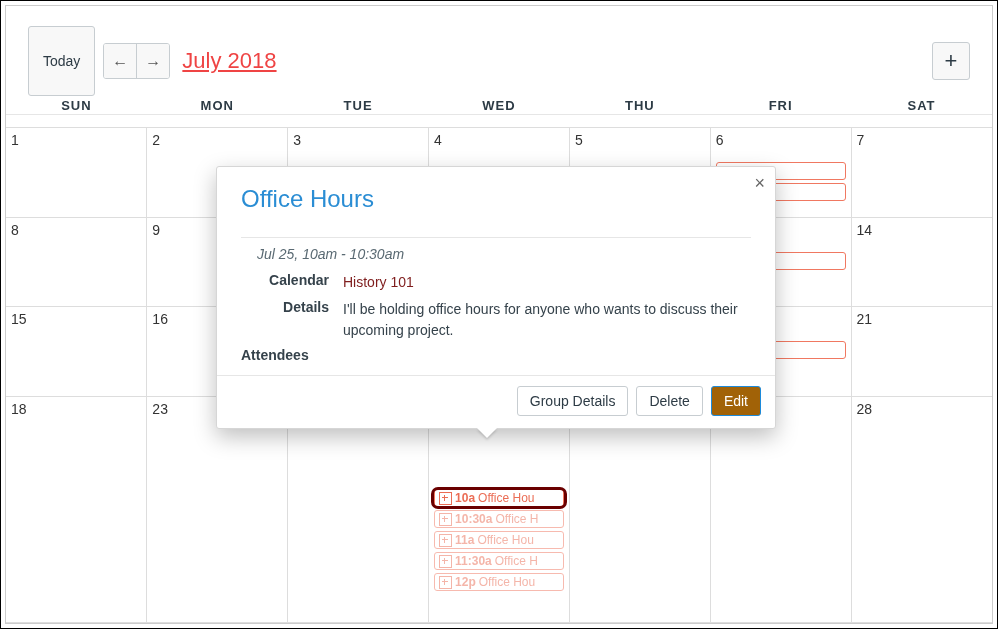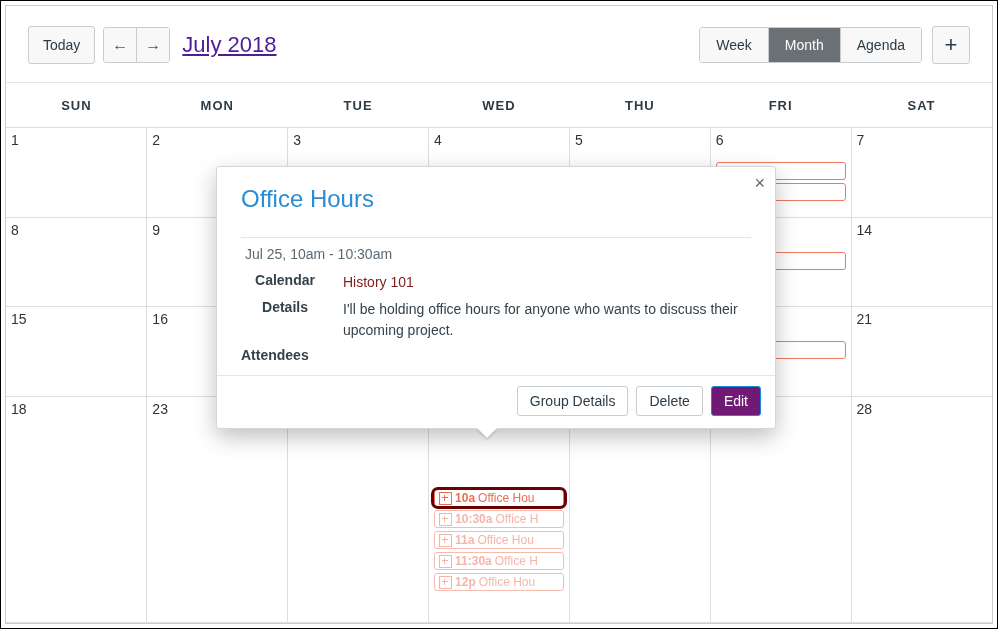--- a/index.html
+++ b/index.html
@@ -1,25 +1,25 @@
 <!DOCTYPE html>
 <html><head>
 <meta charset="utf-8">
 <style>
   html,body{margin:0;padding:0;font-family:"Helvetica Neue",Helvetica,Arial,sans-serif;color:#2d3b45;font-size:14px;background:#fff;}
   .outer{width:998px;height:629px;box-sizing:border-box;border:1px solid #000;position:relative;overflow:hidden;}
   .frame{position:absolute;inset:4px;border:1px solid #ccc;background:#fff;overflow:hidden;}
 
   
   .hdr{display:flex;align-items:center;padding:20px 22px 18px 22px;border-bottom:1px solid #e6e6e6;position:relative;min-height:38px;}
-  .btn{display:inline-flex;align-items:center;justify-content:center;border:1px solid #c7cdd1;background:#f8f8f8;color:#2d3b45;border-radius:3px;height:36px;padding:0 14px;font-size:14px;cursor:pointer;}
+  .btn{display:inline-flex;align-items:center;justify-content:center;border:1px solid #c7cdd1;background:#f8f8f8;color:#2d3b45;border-radius:3px;height:36px;padding:16px 14px;font-size:14px;cursor:pointer;}
   .nav{display:flex;align-items:center;border:1px solid #c7cdd1;border-radius:3px;overflow:hidden;margin-left:8px;}
   .nav .arrow{width:32px;height:34px;display:flex;align-items:center;justify-content:center;background:#f8f8f8;font-size:16px;color:#555;cursor:pointer;}
   .nav .arrow + .arrow{border-left:1px solid #c7cdd1;}
-  .month-title{margin-left:12px;font-size:22px;color:#4c1d95;text-decoration:underline;cursor:pointer;}
+  .month-title{margin-left:12px;font-size:22px;color:#ef4444;text-decoration:underline;cursor:pointer;}
   .spacer{flex:1;}
   .views{display:flex;border:1px solid #c7cdd1;border-radius:3px;overflow:hidden;}
   .views .v{padding:0 16px;height:34px;display:flex;align-items:center;background:#f8f8f8;color:#2d3b45;border-left:1px solid #c7cdd1;cursor:pointer;font-size:14px;}
   .views .v:first-child{border-left:none;}
   .views .v.active{background:#6a7074;color:#fff;}
   .plus{width:36px;height:36px;margin-left:10px;display:flex;align-items:center;justify-content:center;border:1px solid #c7cdd1;border-radius:3px;background:#f8f8f8;font-size:22px;line-height:0;color:#2d3b45;cursor:pointer;}
 
   
   .cal{position:absolute;left:0;right:0;top:82px;bottom:0;}
   .cal table{width:100%;border-collapse:collapse;table-layout:fixed;height:100%;}
@@ -39,51 +39,46 @@
   .ev b{font-weight:600;}
   .evwrap{margin-top:14px;}
   .highlight{position:relative;}
   .highlight::before{content:'';position:absolute;inset:-2px -3px;border:3px solid #6a0000;border-radius:7px;pointer-events:none;}
 
   
   .pop{position:absolute;left:210px;top:160px;width:558px;background:#fff;border:1px solid #d6d6d6;border-radius:3px;box-shadow:0 8px 22px rgba(0,0,0,.25);z-index:50;}
   .pop .close{position:absolute;top:6px;right:10px;font-size:18px;color:#666;cursor:pointer;}
   .pop .body{padding:18px 24px 6px 24px;color:#324049;}
   .pop h2{margin:0 0 6px;font-size:24px;font-weight:400;color:#2a8dd4;border-bottom:1px solid #e6e6e6;padding-bottom:24px;}
-  .pop .sub{color:#5a6a73;font-size:14px;margin:8px 4px 10px;}
+  .pop .sub{color:#5a6a73;font-size:14px;margin:8px 16px 10px;font-style:italic;}
   .pop dl{margin:0;}
   .pop dl .row{display:flex;margin:6px 0;}
-  .pop dl dt{width:88px;text-align:center;font-weight:600;color:#35424b;flex:none;}
+  .pop dl dt{width:88px;text-align:right;font-weight:600;color:#35424b;flex:none;}
   .pop dl dd{margin:0 0 0 14px;color:#35424b;line-height:1.5;}
   .pop dl dd a{color:#7f1d1d;text-decoration:none;}
   .pop dl .solo dt{text-align:right;width:auto;}
   .pop .foot{border-top:1px solid #e6e6e6;padding:10px 14px 12px;display:flex;justify-content:flex-end;gap:8px;}
   .pop .foot .b{border:1px solid #c7cdd1;background:#fff;border-radius:3px;padding:6px 12px;font-size:14px;color:#2d3b45;cursor:pointer;}
-  .pop .foot .b.primary{background:#701a75;border-color:#1c8adb;color:#fff;}
+  .pop .foot .b.primary{background:#a16207;border-color:#1c8adb;color:#fff;}
   
   .pop::after{content:'';position:absolute;left:260px;bottom:-10px;width:0;height:0;border:10px solid transparent;border-top-color:#fff;border-bottom:none;filter:drop-shadow(0 2px 1px rgba(0,0,0,.15));}
 </style>
 </head>
 <body>
 <div class="outer">
 <div class="frame">
 
 <div class="hdr">
   <div class="btn">Today</div>
   <div class="nav">
     <div class="arrow">←</div>
     <div class="arrow">→</div>
   </div>
   <div class="month-title">July 2018</div>
   <div class="spacer"></div>
-  <div class="views">
-    <div class="v">Week</div>
-    <div class="v active">Month</div>
-    <div class="v">Agenda</div>
-  </div>
   <div class="plus">+</div>
 </div>
 
 <div class="cal">
 <table>
 <thead>
             <tr>
   <th>SUN</th>
   <th>MON</th>
   <th>TUE</th>

